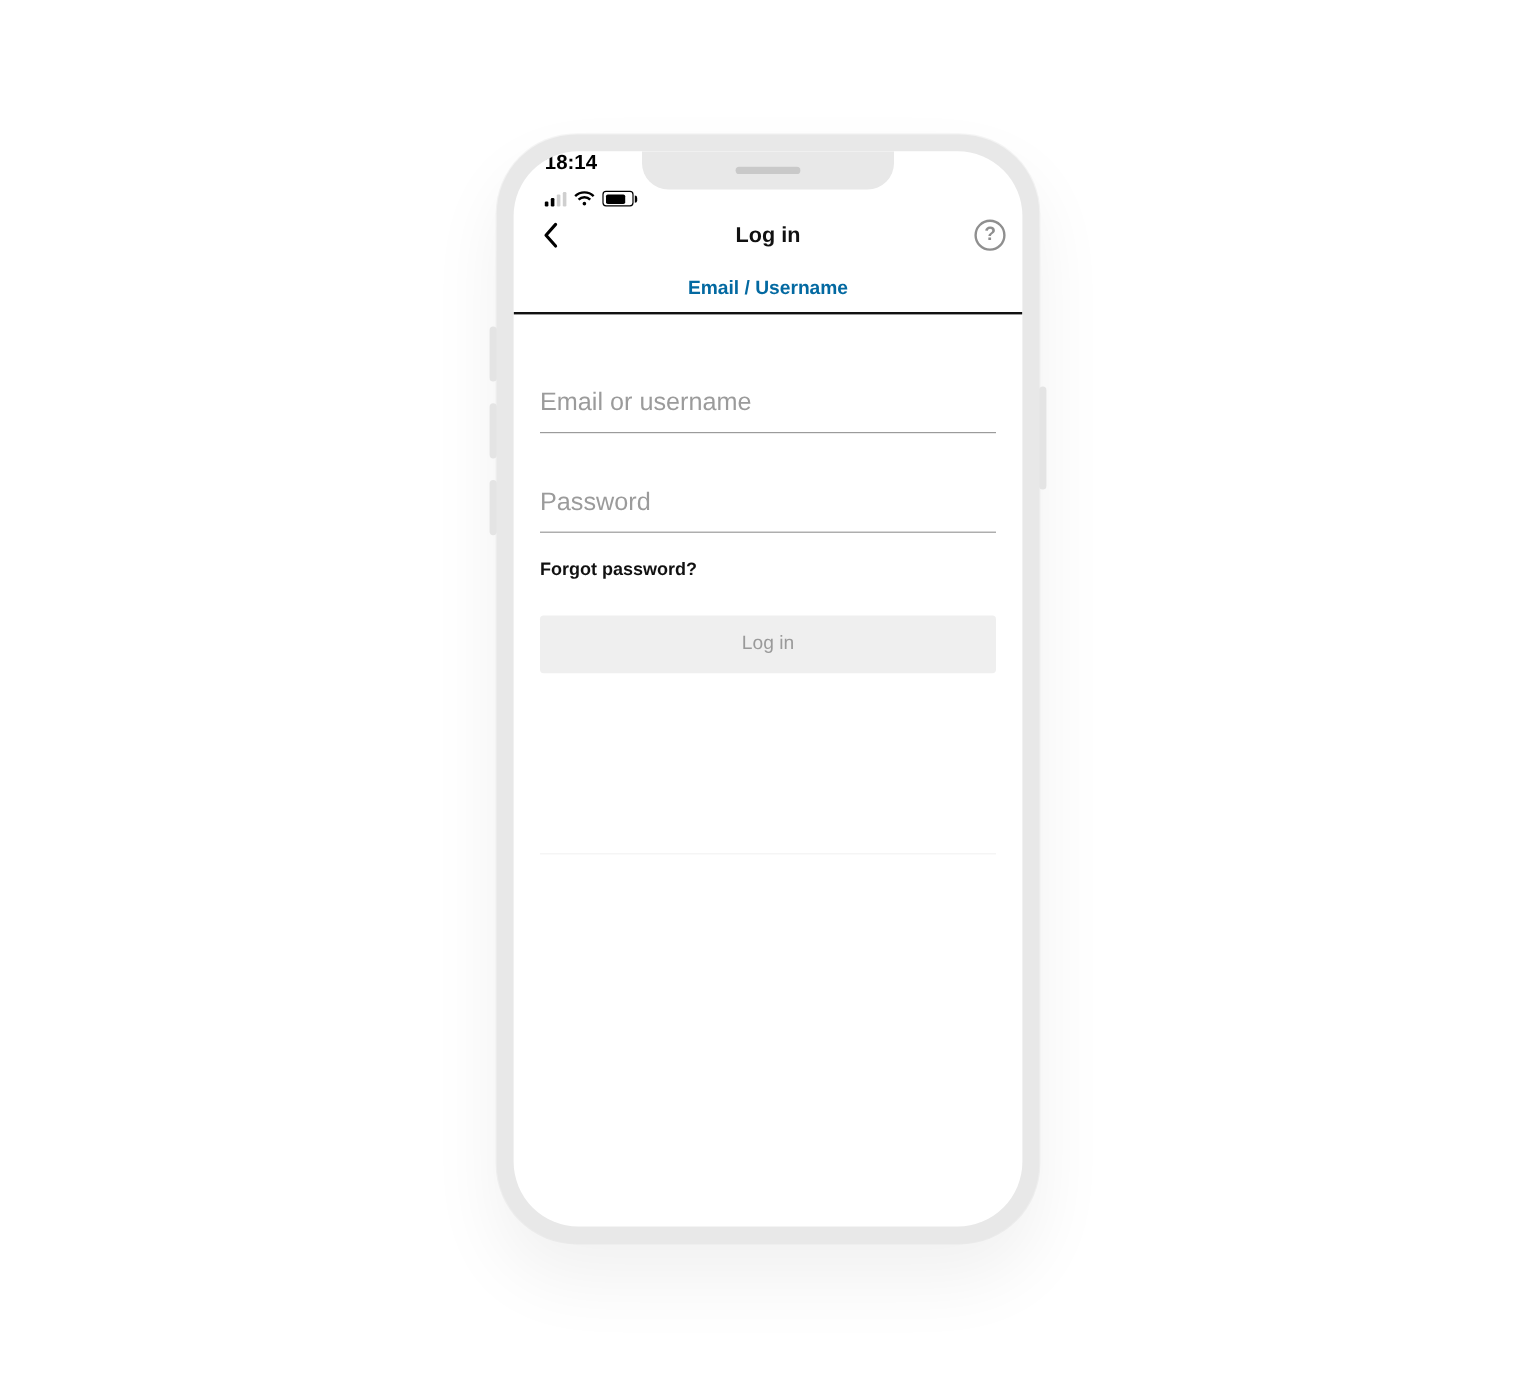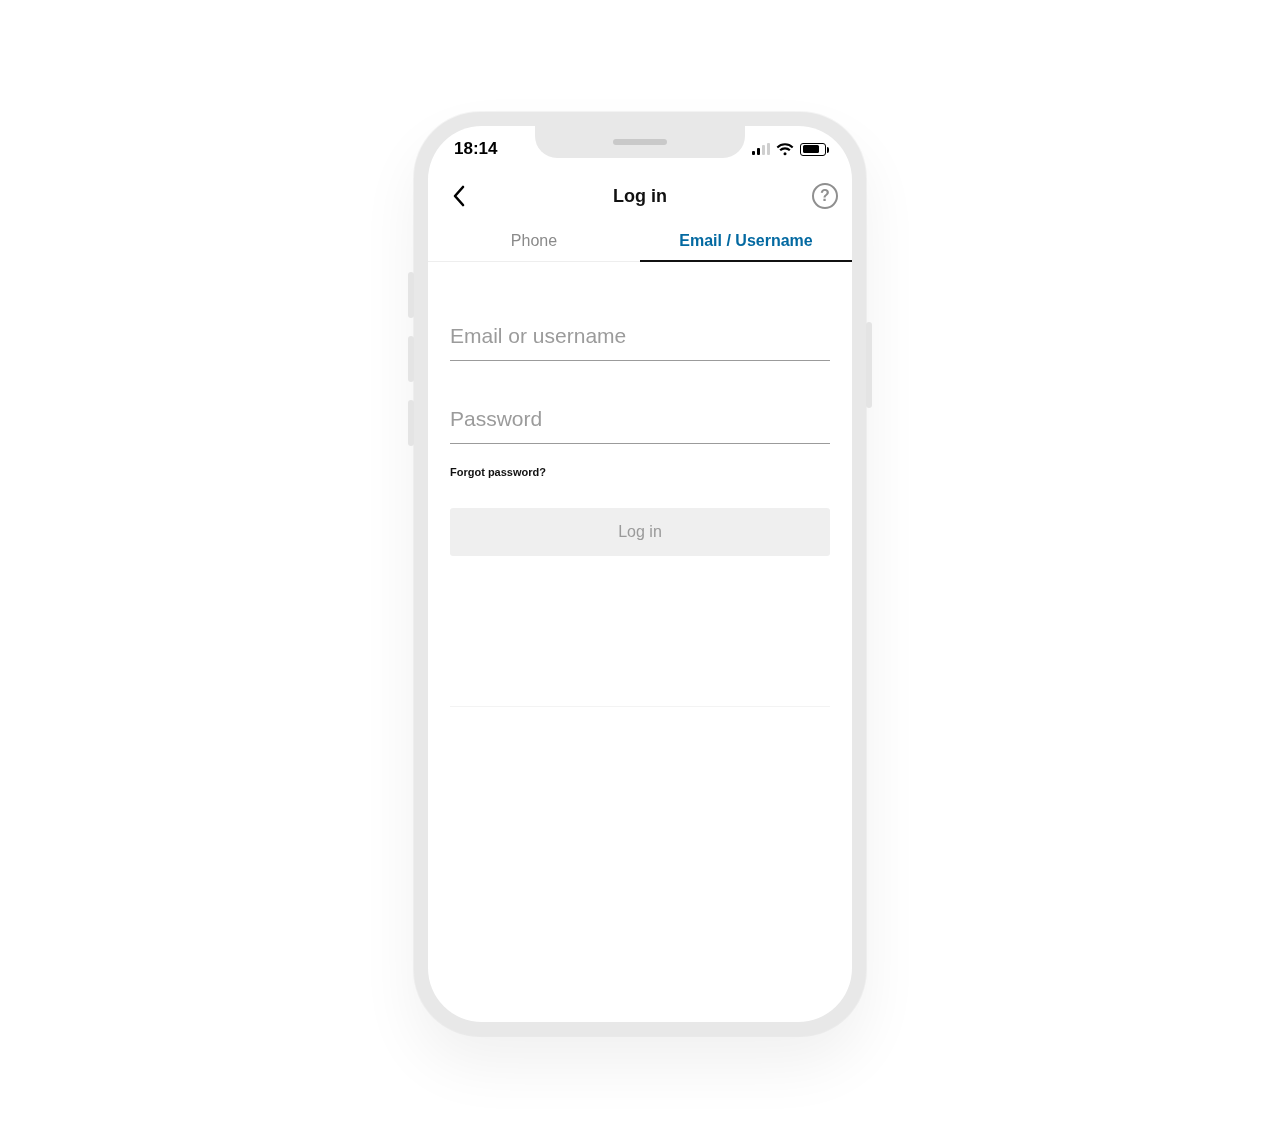--- a/index.html
+++ b/index.html
@@ -73,25 +73,26 @@
     width: 54px; height: 6px; border-radius: 4px; background: #c9c9c9;
   }
 
   
   .status-bar {
     position: absolute;
     top: 0; left: 0; right: 0;
     height: 46px;
     padding: 0 26px;
     display: flex;
-    align-items: center;
+    align-items: flex-start;
     justify-content: space-between;
     font-size: 17px;
     font-weight: 600;
     color: #000;
+    flex-direction: column;
   }
   .status-right { display: flex; align-items: center; gap: 6px; }
 
   .signal { display: inline-flex; align-items: flex-end; gap: 2px; height: 12px;}
   .signal i {
     display: block; width: 3px; background: #cfcfcf; border-radius: 1px;
   }
   .signal i:nth-child(1){height:4px;background:#000}
   .signal i:nth-child(2){height:7px;background:#000}
   .signal i:nth-child(3){height:10px}
@@ -158,21 +159,21 @@
     border:none; border-bottom:1px solid #9b9b9b;
     font-size:21px; padding: 10px 0 12px 0; outline:none;
     background:transparent; color:#111;
   }
   .field::placeholder { color:#9b9b9b; }
   .field-wrap { display:block; }
   .field-wrap + .field-wrap { margin-top: 36px; }
 
   .forgot {
     margin-top: 22px;
-    font-size:11px; font-weight:600; color:#111; cursor:pointer;
+    font-size:15px; font-weight:600; color:#111; cursor:pointer;
   }
 
   .login-btn {
     margin-top: 30px;
     width:100%; height:48px; border:none; border-radius:3px;
     background:#efefef; color:#9a9a9a; font-size:16px; font-weight:500;
     cursor:pointer;
   }
 
   .divider {
@@ -220,21 +221,20 @@
               <path d="M11 2 3 11l8 9" fill="none" stroke="#000" stroke-width="2.6" stroke-linecap="round" stroke-linejoin="round"></path>
             </svg>
           </span>
           <span class="title">Log in</span>
           <span class="help">
             <span>?</span>
           </span>
         </div>
 
         <div class="tabs">
-          <div class="tab">Phone</div>
           <div class="tab active">Email / Username</div>
         </div>
 
         <div class="form">
           <span class="field-wrap">
             <input class="field" type="text" placeholder="Email or username" style="">
           </span>
           <span class="field-wrap">
             <input class="field" type="password" placeholder="Password" style="">
           </span>

